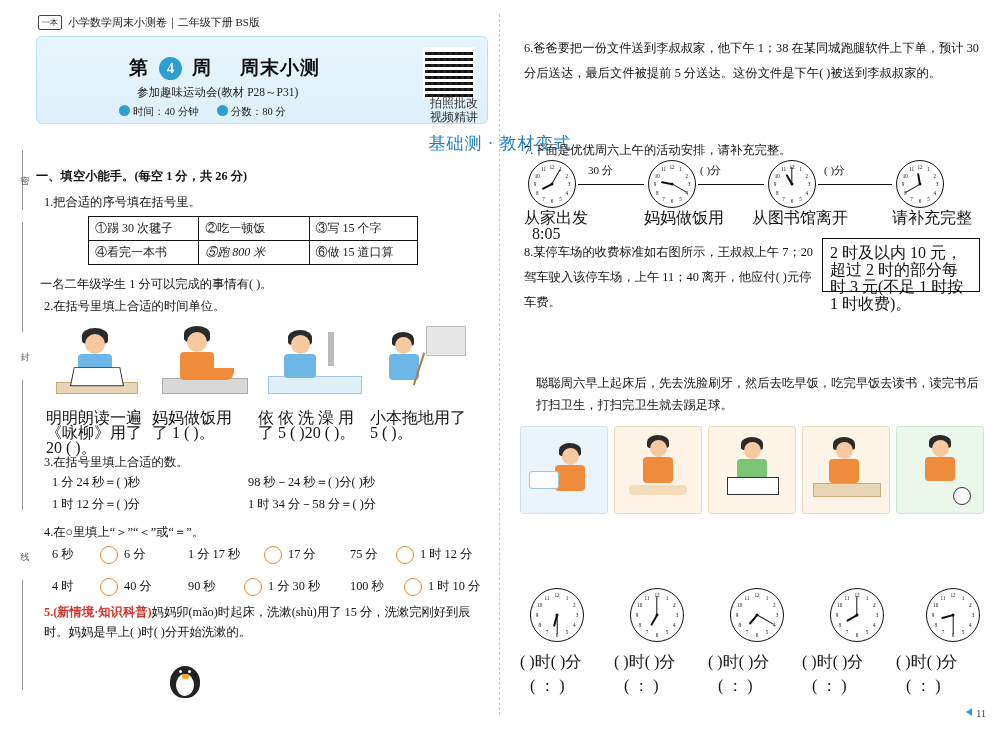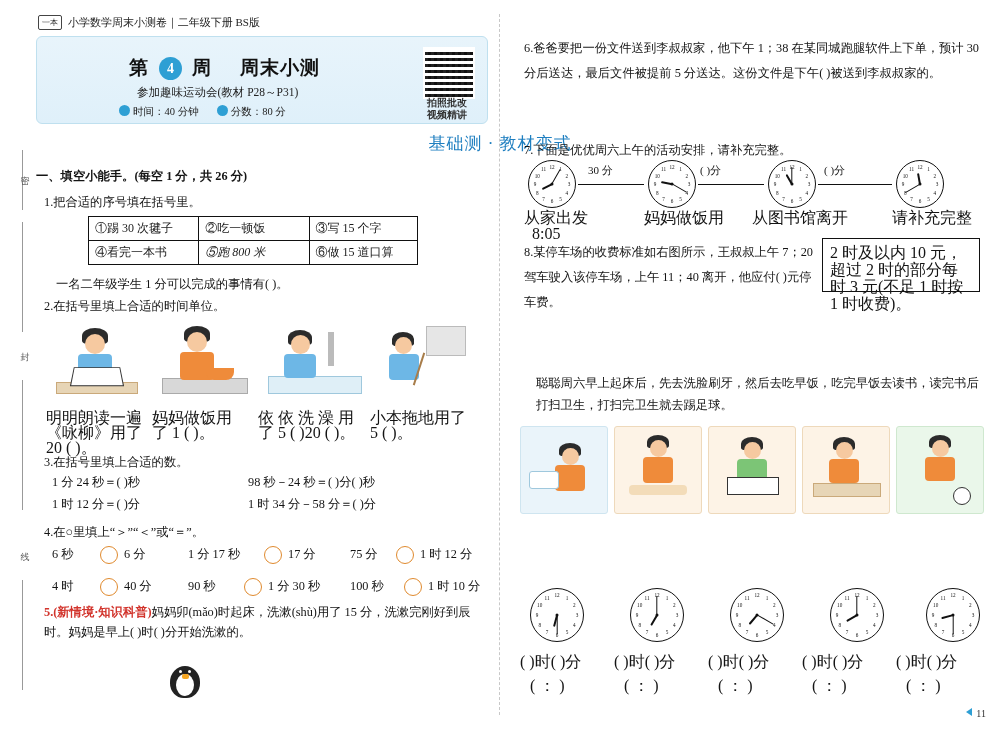--- a/index.html
+++ b/index.html
@@ -23,21 +23,21 @@
   .tb-week{font-size:19px;font-weight:bold;color:#111;letter-spacing:1px;}
   .circ{display:inline-block;width:23px;height:23px;border-radius:50%;background:#2e9fd4;color:#fff;
         font-size:14px;font-weight:bold;text-align:center;line-height:23px;}
   .tb-row2{position:absolute;left:100px;top:48px;font-size:11.5px;color:#222;}
   .tb-row3{position:absolute;left:82px;top:68px;font-size:10.5px;color:#222;display:flex;gap:18px;align-items:center;}
   .bullet-ico{display:inline-block;width:11px;height:11px;border-radius:50%;background:#2e9fd4;margin-right:3px;vertical-align:-1px;}
   .qr{position:absolute;right:12px;top:10px;width:48px;height:48px;background:
       repeating-linear-gradient(0deg,#111 0 3px,#fff 3px 6px),
       repeating-linear-gradient(90deg,#111 0 3px,transparent 3px 6px);
       background-blend-mode:screen;border:2px solid #fff;}
-  .qr-label{position:absolute;right:11px;top:60px;width:58px;font-size:10px;line-height:1.15;color:#333;text-align:center;font-weight:bold;}
+  .qr-label{position:absolute;right:4px;top:60px;width:58px;font-size:12px;line-height:1.15;color:#333;text-align:center;}
 
   .sec-title{position:absolute;left:0;right:0;top:132px;text-align:center;font-size:17px;font-weight:normal;color:#1f7fc0;letter-spacing:1px;}
 
   
   .side-mark{position:absolute;left:18px;font-size:9px;color:#555;writing-mode:vertical-rl;}
   .side-line{position:absolute;left:22px;width:0;border-left:1px solid #999;}
 
   
   .t{position:absolute;font-size:12.3px;line-height:20px;color:#141414;}
   .b{font-weight:bold;}
@@ -122,21 +122,21 @@
       <div class="c" style="width:110px;border-right:1px solid #111;">②吃一顿饭</div>
       <div class="c" style="width:108px;">③写 15 个字</div>
     </div>
     <div class="r">
       <div class="c" style="width:110px;border-right:1px solid #111;">④看完一本书</div>
       <div class="c" style="width:110px;border-right:1px solid #111;font-style:italic;">⑤跑 800 米</div>
       <div class="c" style="width:108px;">⑥做 15 道口算</div>
     </div>
   </div>
 
-  <div class="t" style="left:56px;top:274px;width:440px;">一名二年级学生 1 分可以完成的事情有(            )。</div>
+  <div class="t" style="left:40px;top:274px;width:440px;">一名二年级学生 1 分可以完成的事情有(            )。</div>
   <div class="t" style="left:44px;top:296px;width:440px;">2.在括号里填上合适的时间单位。</div>
 
   <div class="pic" style="left:50px;top:322px;width:92px;height:82px;">
     <div class="desk" style="left:6px;top:60px;width:80px;height:10px;"></div>
     <div class="kid-hair" style="left:32px;top:6px;width:26px;height:16px;"></div>
     <div class="kid-head" style="left:35px;top:12px;width:20px;height:20px;"></div>
     <div class="kid-body tblue" style="left:28px;top:32px;width:34px;height:28px;"></div>
     <div style="position:absolute;left:22px;top:44px;width:48px;height:18px;background:#fff;border:1.4px solid #333;transform:perspective(40px) rotateX(18deg);"></div>
   </div>
   <div class="pic" style="left:158px;top:322px;width:92px;height:82px;">

